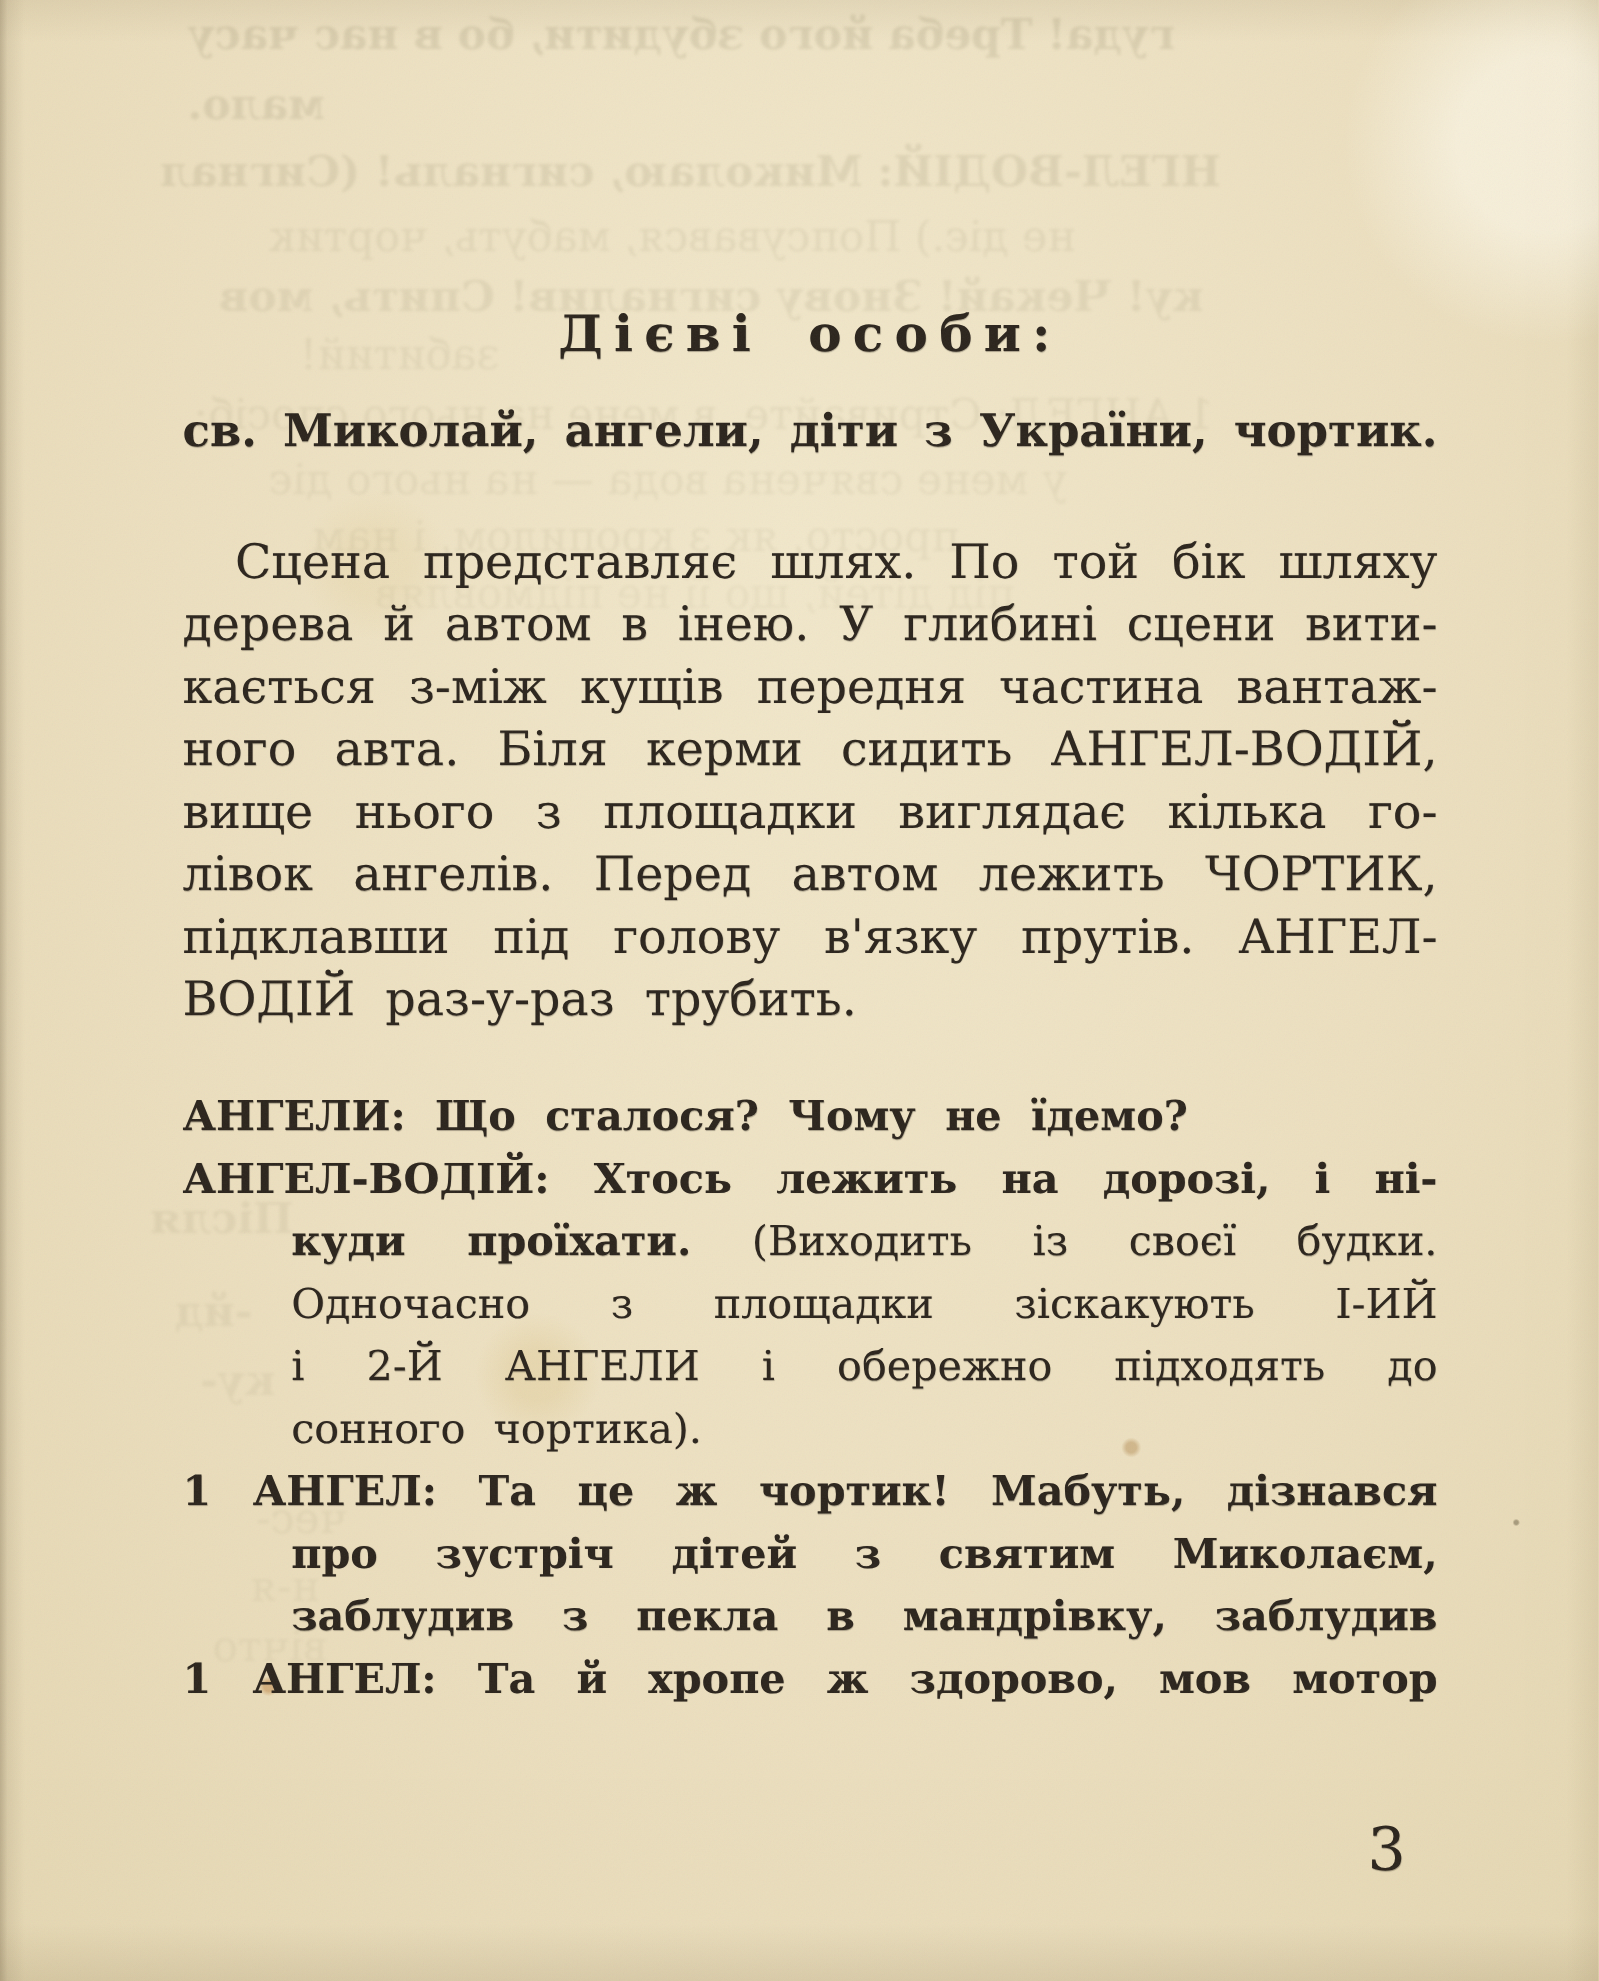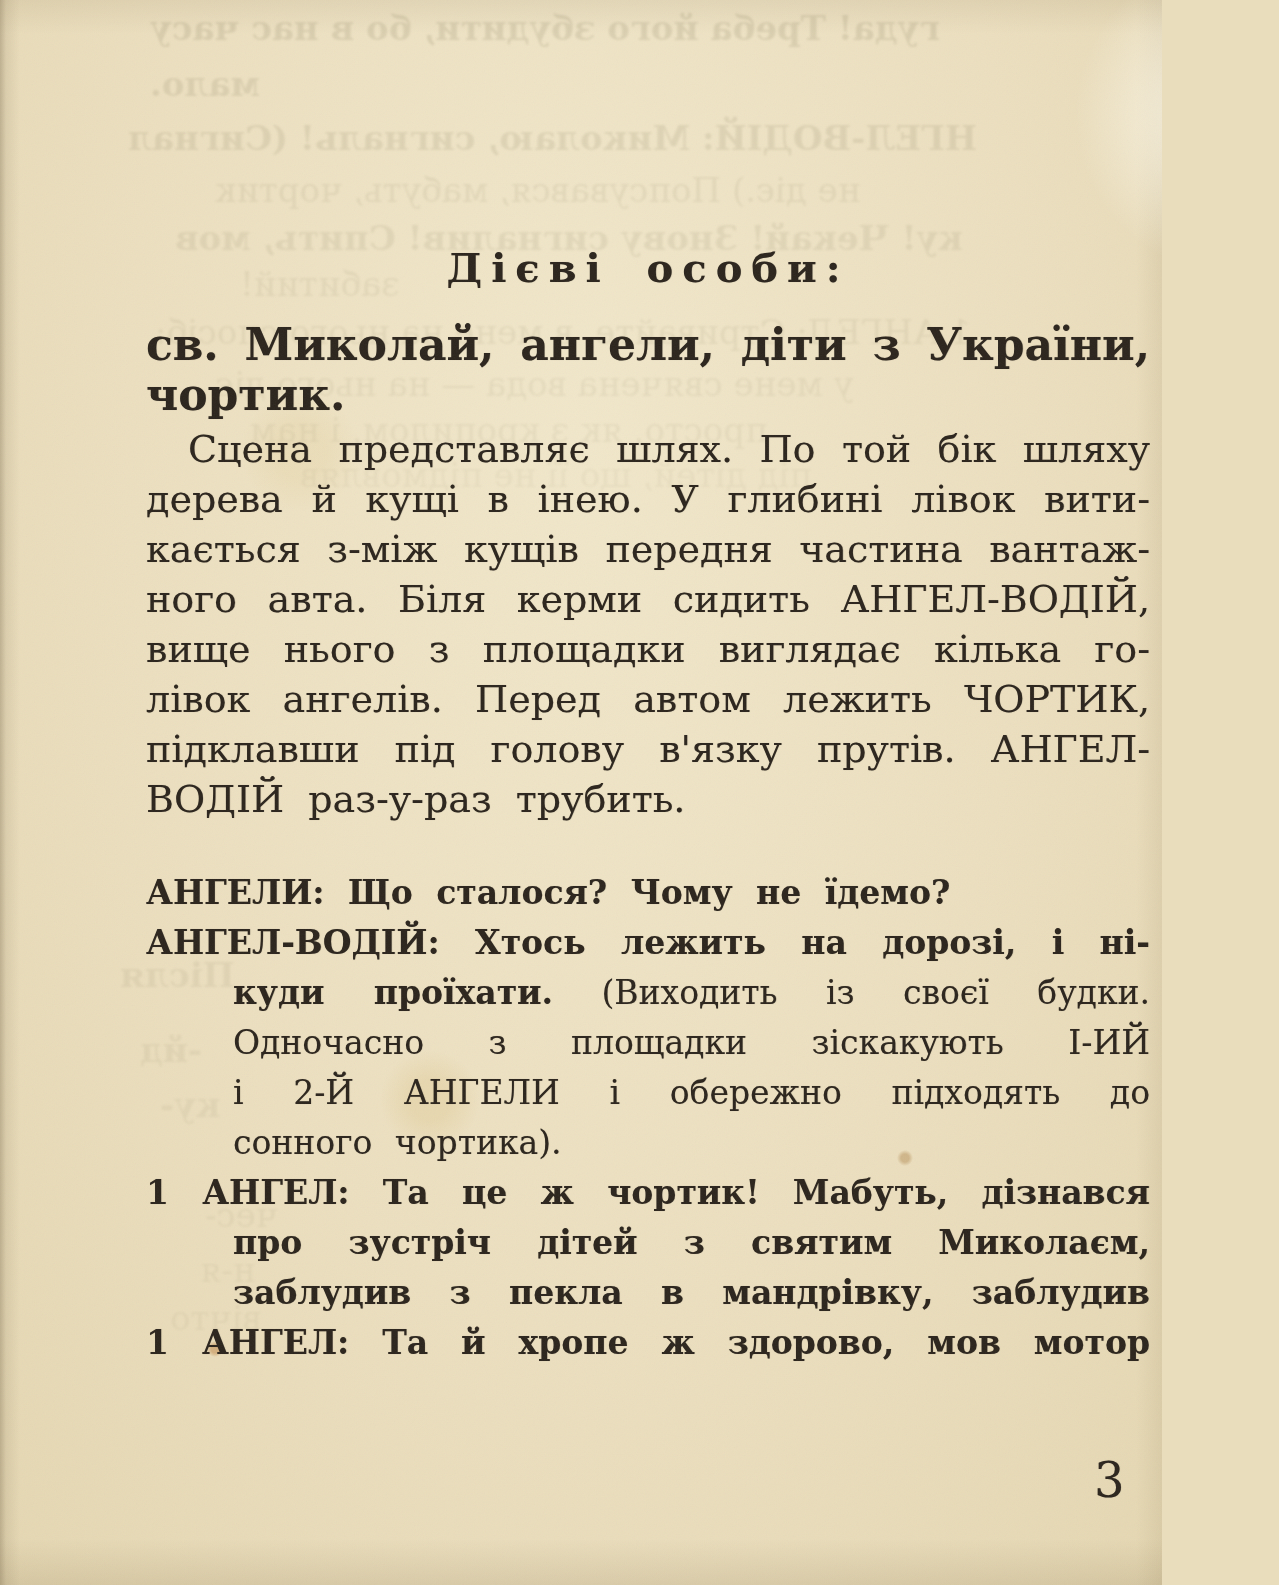--- a/index.html
+++ b/index.html
@@ -1,18 +1,18 @@
 <!DOCTYPE html>
 <html><head>
 <meta charset="utf-8">
 <style>
   html,body{margin:0;padding:0;background:#e9ddbc;}
   .page{
     position:relative;
-    width:1162px;height:1585px;
+    width:1279px;height:1585px;
     overflow:hidden;
     font-family:"DejaVu Serif","Liberation Serif",serif;
     color:#2b241c;
     background:
       radial-gradient(circle 6px at 905px 1158px, rgba(150,98,30,.32) 0 4px, rgba(150,98,30,0) 8px),
       radial-gradient(circle 6px at 215px 1349px, rgba(175,102,28,.38) 0 4px, rgba(175,102,28,0) 8px),
       radial-gradient(circle 3px at 1213px 1218px, rgba(70,58,34,.40) 0 1.5px, rgba(70,58,34,0) 3px),
       radial-gradient(circle 50px at 430px 1100px, rgba(195,158,66,.14) 0 20px, rgba(195,158,66,0) 50px),
       radial-gradient(circle 60px at 300px 452px, rgba(205,175,92,.10) 0 26px, rgba(205,175,92,0) 60px),
       radial-gradient(circle 160px at 1235px 115px, rgba(255,252,240,.55) 0 70px, rgba(255,252,240,0) 160px),
@@ -34,21 +34,21 @@
     filter:blur(1.3px);
   }
   .bline.b{font-weight:bold;}
   
   .block{position:absolute;left:146px;width:1004px;}
   .heading{
     top:244px;text-align:center;font-weight:bold;font-size:40px;line-height:48px;
     letter-spacing:9px;word-spacing:14px;
   }
   .cast{
-    top:320px;font-weight:bold;font-size:44px;line-height:50px;
+    top:320px;font-weight:bold;font-size:36px;line-height:50px;
     text-align:justify;text-align-last:justify;
   }
   .stage{top:424px;font-size:38px;line-height:50px;}
   .dialogue{top:868px;font-size:33px;line-height:50px;}
   .tline{height:50px;overflow:hidden;}
   .tline.just{text-align:justify;text-align-last:justify;}
   .tline.cont{padding-left:87px;}
   .tline.find{text-indent:42px;}
   .tline.wide{word-spacing:12px;}
   .b{font-weight:bold;}
@@ -82,21 +82,21 @@
       <div class="bline" style="top: 1250px; left: 200px; opacity: 0.09;">н-я</div>
       <div class="bline" style="top: 1298px; left: 170px; opacity: 0.09;">вічто</div>
     </div>
 
   <div class="block heading ink">Дієві особи:</div>
 
   <div class="block cast ink">св. Миколай, ангели, діти з України, чортик.</div>
 
   <div class="block stage ink" id="stage">
       <div class="tline just find"><span class="r">Сцена представляє шлях. По той бік шляху</span></div>
-      <div class="tline just"><span class="r">дерева й кущі в інею. У глибині лівок вити-</span></div>
+      <div class="tline just"><span class="r">дерева й автом в інею. У глибині сцени вити-</span></div>
       <div class="tline just"><span class="r">кається з-між кущів передня частина вантаж-</span></div>
       <div class="tline just"><span class="r">ного авта. Біля керми сидить АНГЕЛ-ВОДІЙ,</span></div>
       <div class="tline just"><span class="r">вище нього з площадки виглядає кілька го-</span></div>
       <div class="tline just"><span class="r">лівок ангелів. Перед автом лежить ЧОРТИК,</span></div>
       <div class="tline just"><span class="r">підклавши під голову в'язку прутів. АНГЕЛ-</span></div>
       <div class="tline wide"><span class="r">ВОДІЙ раз-у-раз трубить.</span></div>
     </div>
 
   <div class="block dialogue ink" id="dialogue">
       <div class="tline wide"><span class="b">АНГЕЛИ: Що сталося? Чому не їдемо?</span></div>

